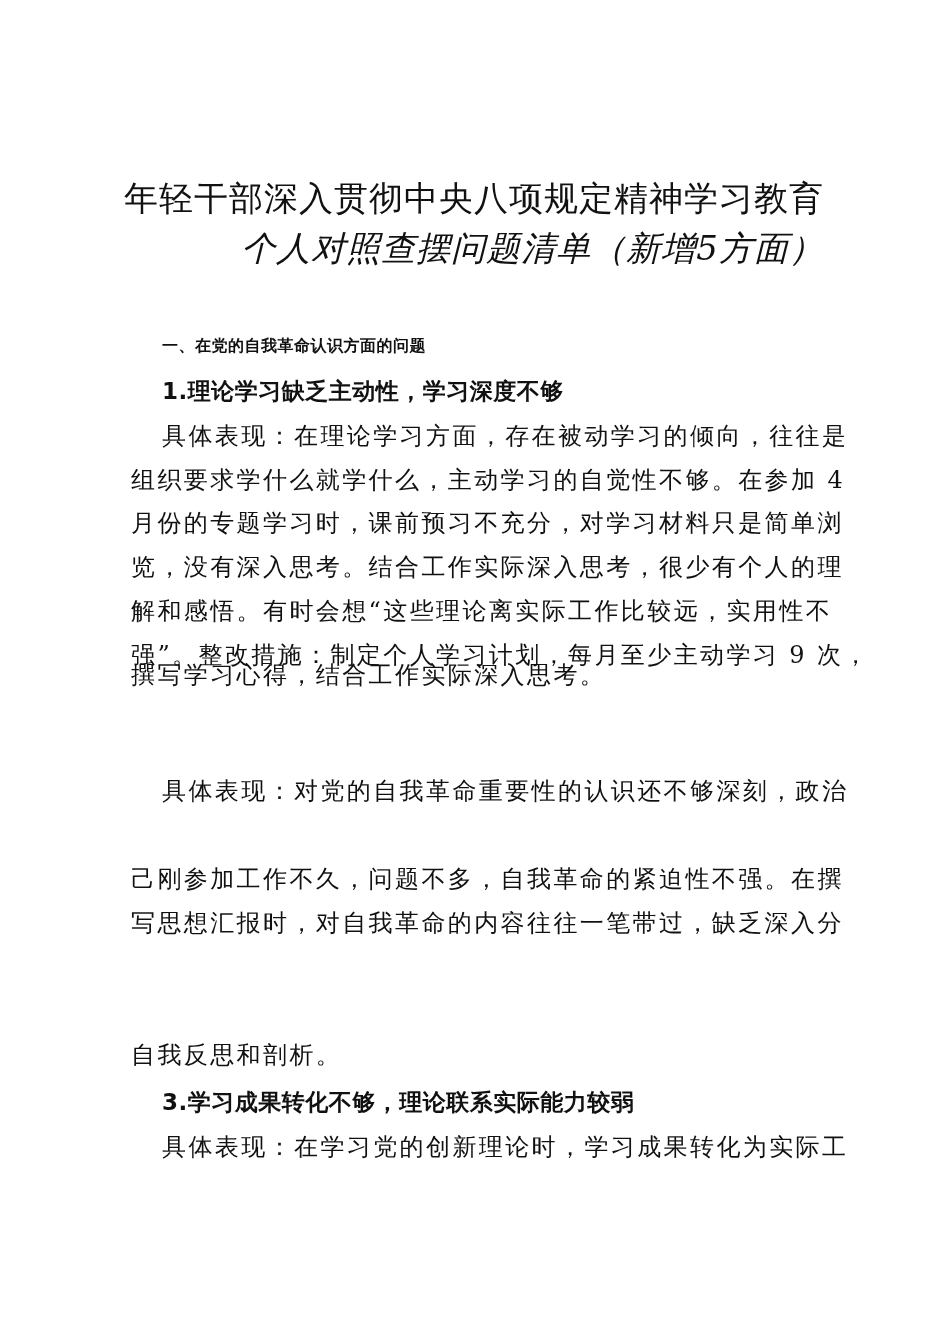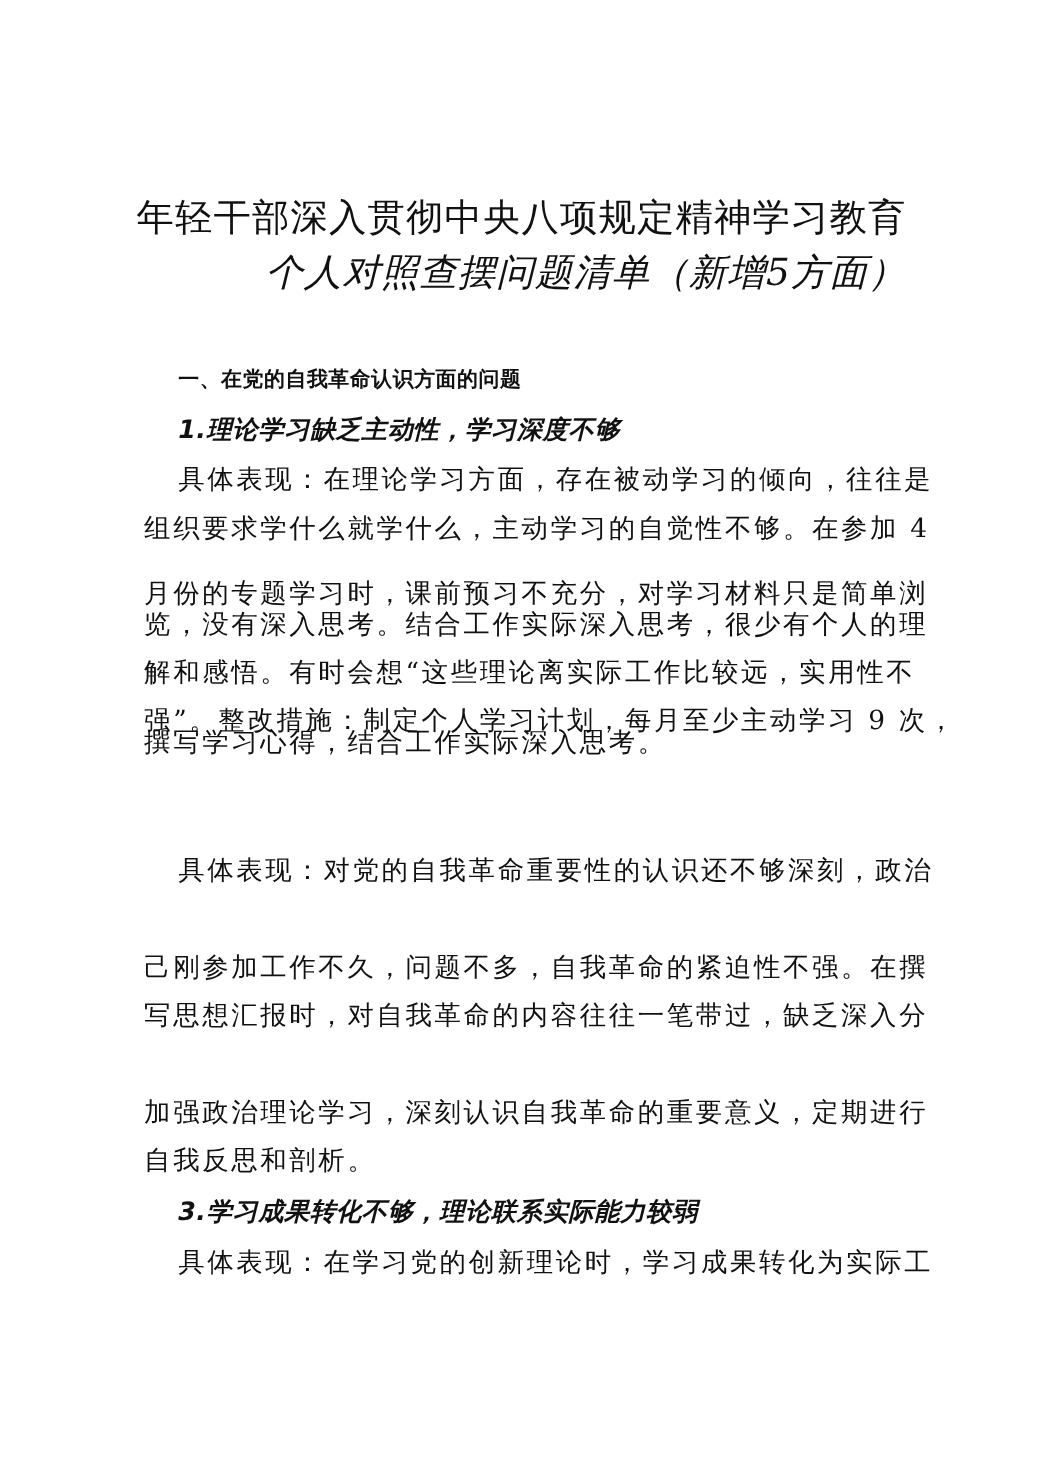--- a/index.html
+++ b/index.html
@@ -45,52 +45,50 @@
       font-size: 24px;
       line-height: 30px;
       white-space: nowrap;
       letter-spacing: 2.4px;
       margin: 0;
     }
     .indent { left: 162px; }
     .h1 {
       font-family: Liberation Sans, sans-serif;
       font-weight: bold;
-      font-size: 19px;
+      font-size: 16px;
       letter-spacing: 0.5px;
     }
     .h2 {
       font-family: "DejaVu Sans", "Liberation Sans", sans-serif;
       font-weight: bold;
       font-size: 23px;
       letter-spacing: 0.5px;
-      font-style: italic;
     }
   </style>
 </head>
 <body>
 
 <div class="page">
 
   <h1 class="title l1">年轻干部深入贯彻中央八项规定精神学习教育</h1>
   <h1 class="title l2">个人对照查摆问题清单（新增5方面）</h1>
 
   <p class="line indent h1" style="top:331px">一、在党的自我革命认识方面的问题</p>
 
   <p class="line indent h2" style="top:376px">1.理论学习缺乏主动性，学习深度不够</p>
   <p class="line indent" style="top:421px">具体表现：在理论学习方面，存在被动学习的倾向，往往是</p>
   <p class="line" style="top:465px">组织要求学什么就学什么，主动学习的自觉性不够。在参加 4</p>
-  <p class="line" style="top:524px">月份的专题学习时，课前预习不充分，对学习材料只是简单浏</p>
+  <p class="line" style="top:508px">月份的专题学习时，课前预习不充分，对学习材料只是简单浏</p>
   <p class="line" style="top:552px">览，没有深入思考。结合工作实际深入思考，很少有个人的理</p>
   <p class="line" style="top:596px">解和感悟。有时会想“这些理论离实际工作比较远，实用性不</p>
   <p class="line" style="top:640px">强”。整改措施：制定个人学习计划，每月至少主动学习 9 次，</p>
   <p class="line" style="top:660px">撰写学习心得，结合工作实际深入思考。</p>
 
   <p class="line indent" style="top:776px">具体表现：对党的自我革命重要性的认识还不够深刻，政治</p>
   <p class="line" style="top:864px">己刚参加工作不久，问题不多，自我革命的紧迫性不强。在撰</p>
   <p class="line" style="top:908px">写思想汇报时，对自我革命的内容往往一笔带过，缺乏深入分</p>
-  <p class="line" style="top:996px">加强政治理论学习，深刻认识自我革命的重要意义，定期进行</p>
   <p class="line" style="top:1040px">自我反思和剖析。</p>
 
   <p class="line indent h2" style="top:1087px">3.学习成果转化不够，理论联系实际能力较弱</p>
   <p class="line indent" style="top:1132px">具体表现：在学习党的创新理论时，学习成果转化为实际工</p>
 
 </div>
 
 </body></html>

